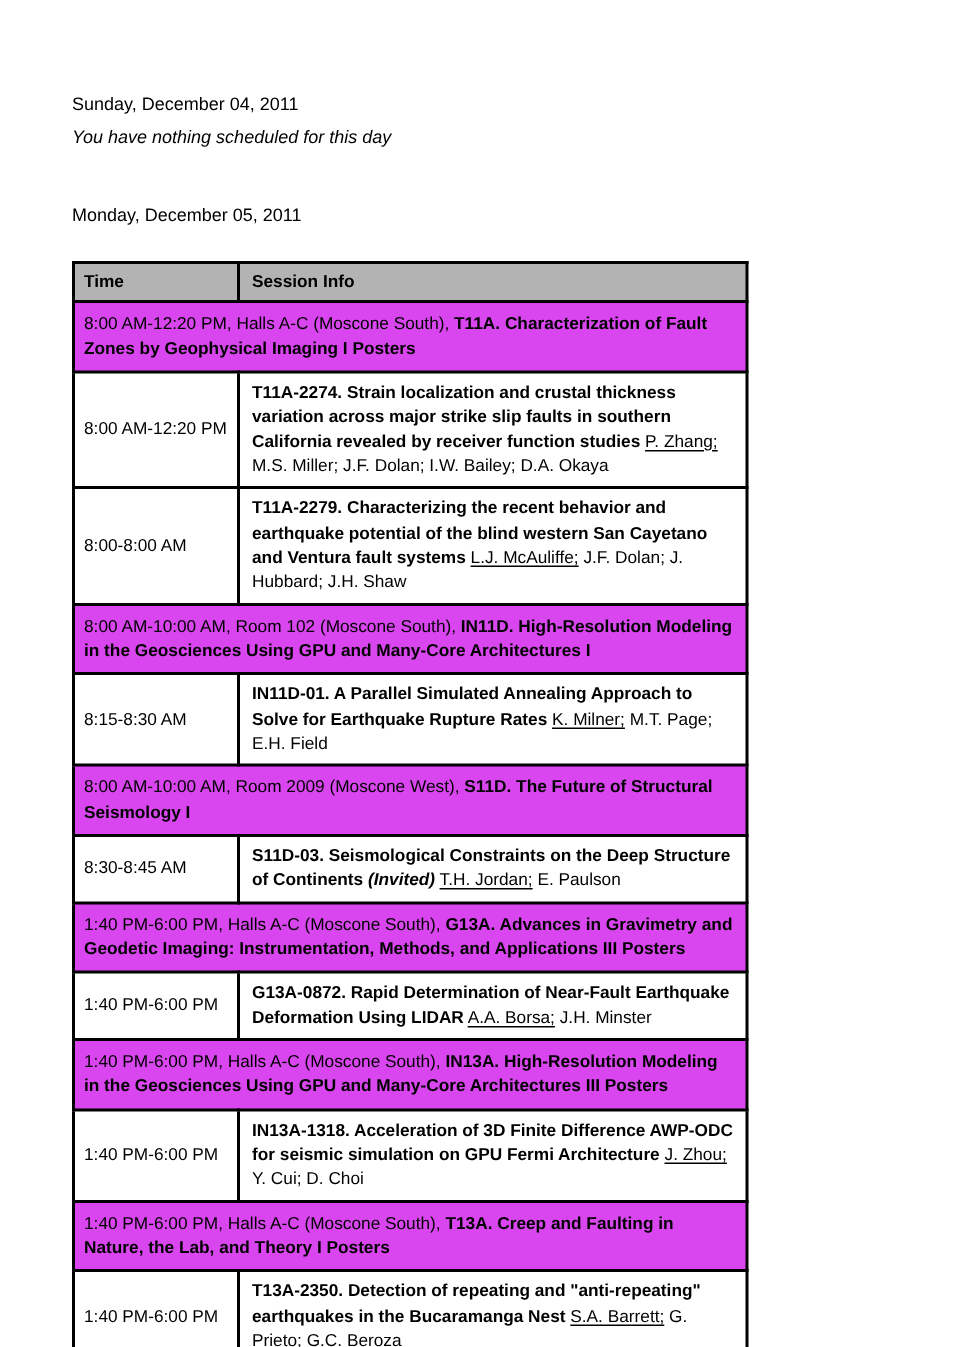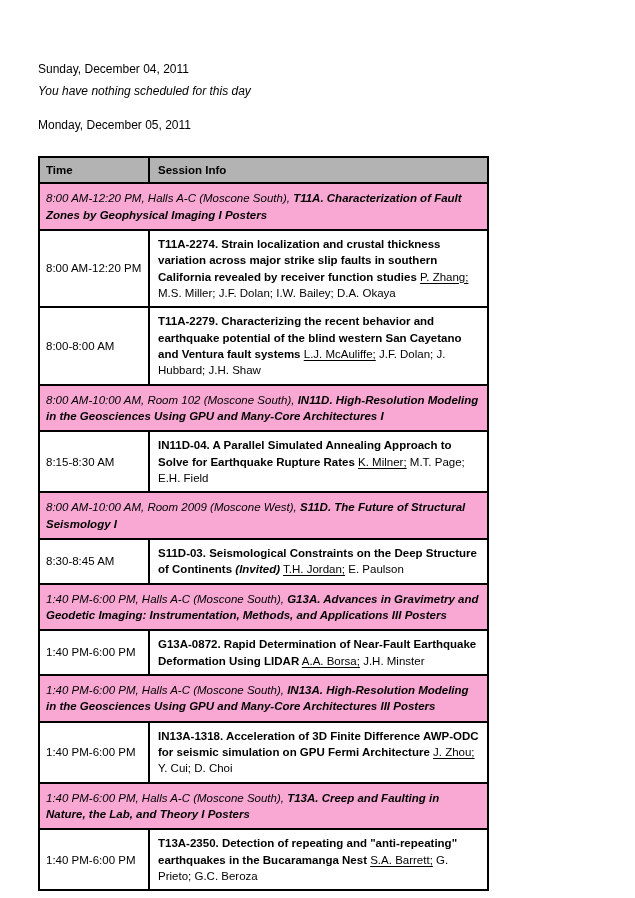--- a/index.html
+++ b/index.html
@@ -6,33 +6,33 @@
   html, body {
     width: 635px; height: 898px;
     background: #ffffff;
     font-family: "Liberation Sans", "DejaVu Sans", sans-serif;
     color: #000000;
     overflow: hidden;
   }
   .page {
     position: relative;
     width: 635px; height: 898px;
-    padding: 60px 38px 0 38px;
+    padding: 60px 38px 0 48px;
   }
   .day-date {
     font-size: 12px;
     line-height: 1.5;
     margin-bottom: 4px;
   }
   .day-note {
     font-size: 12px;
     font-style: italic;
     line-height: 1.5;
   }
-  .day-block-2 { margin-top: 16px; margin-bottom: 22px; }
+  .day-block-2 { margin-top: 34px; margin-bottom: 22px; }
 
   table.schedule {
     width: 449px;
     border-collapse: collapse;
     table-layout: fixed;
   }
   table.schedule th, table.schedule td {
     border: 2px solid #000000;
     font-size: 11.5px;
     line-height: 1.42;
@@ -44,24 +44,23 @@
     background: #b3b3b3;
     text-align: left;
     font-weight: bold;
     height: 19px;
     padding: 4px 6px;
   }
   th.col-head.time { vertical-align: top; }
   th.col-head.info { vertical-align: middle; padding-left: 8px; margin-top: 48px; }
 
   td.section-cell {
-    background: #f9a8d4;
+    background: #d946ef;
     padding: 6px 6px;
     vertical-align: middle;
-    font-style: italic;
   }
   td.time-cell {
     vertical-align: middle;
     padding: 4px 6px;
     background: #ffffff;
     border-radius: 29px;
   }
   td.info-cell {
     vertical-align: middle;
     padding: 5px 8px;
@@ -106,21 +105,21 @@
         </tr>
         <tr>
           <td class="time-cell">8:00-8:00 AM</td>
           <td class="info-cell"><span class="session-title">T11A-2279. Characterizing the recent behavior and earthquake potential of the blind western San Cayetano and Ventura fault systems</span> <span class="presenter">L.J. McAuliffe;</span> <span>J.F. Dolan; J. Hubbard; J.H. Shaw</span></td>
         </tr>
         <tr>
           <td colspan="2" class="section-cell"><span>8:00 AM-10:00 AM, Room 102 (Moscone South), </span><span class="session-title">IN11D. High-Resolution Modeling in the Geosciences Using GPU and Many-Core Architectures I</span></td>
         </tr>
         <tr>
           <td class="time-cell">8:15-8:30 AM</td>
-          <td class="info-cell"><span class="session-title">IN11D-04. A Parallel Simulated Annealing Approach to Solve for Earthquake Rupture Rates</span> <span class="presenter">K. Milner;</span> <span>M.T. Page; E.H. Field</span></td>
+          <td class="info-cell"><span class="session-title">IN11D-01. A Parallel Simulated Annealing Approach to Solve for Earthquake Rupture Rates</span> <span class="presenter">K. Milner;</span> <span>M.T. Page; E.H. Field</span></td>
         </tr>
         <tr>
           <td colspan="2" class="section-cell"><span>8:00 AM-10:00 AM, Room 2009 (Moscone West), </span><span class="session-title">S11D. The Future of Structural Seismology I</span></td>
         </tr>
         <tr>
           <td class="time-cell">8:30-8:45 AM</td>
           <td class="info-cell"><span class="session-title">S11D-03. Seismological Constraints on the Deep Structure of Continents</span> <span class="session-title-italic">(Invited)</span> <span class="presenter">T.H. Jordan;</span> <span>E. Paulson</span></td>
         </tr>
         <tr>
           <td colspan="2" class="section-cell"><span>1:40 PM-6:00 PM, Halls A-C (Moscone South), </span><span class="session-title">G13A. Advances in Gravimetry and Geodetic Imaging: Instrumentation, Methods, and Applications III Posters</span></td>

